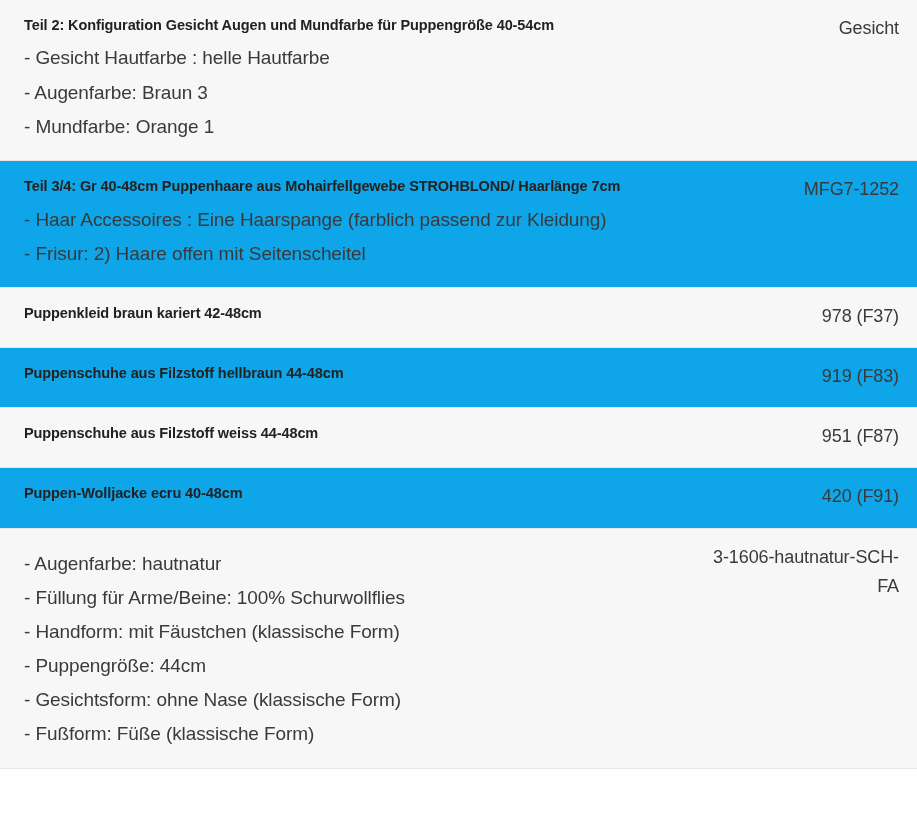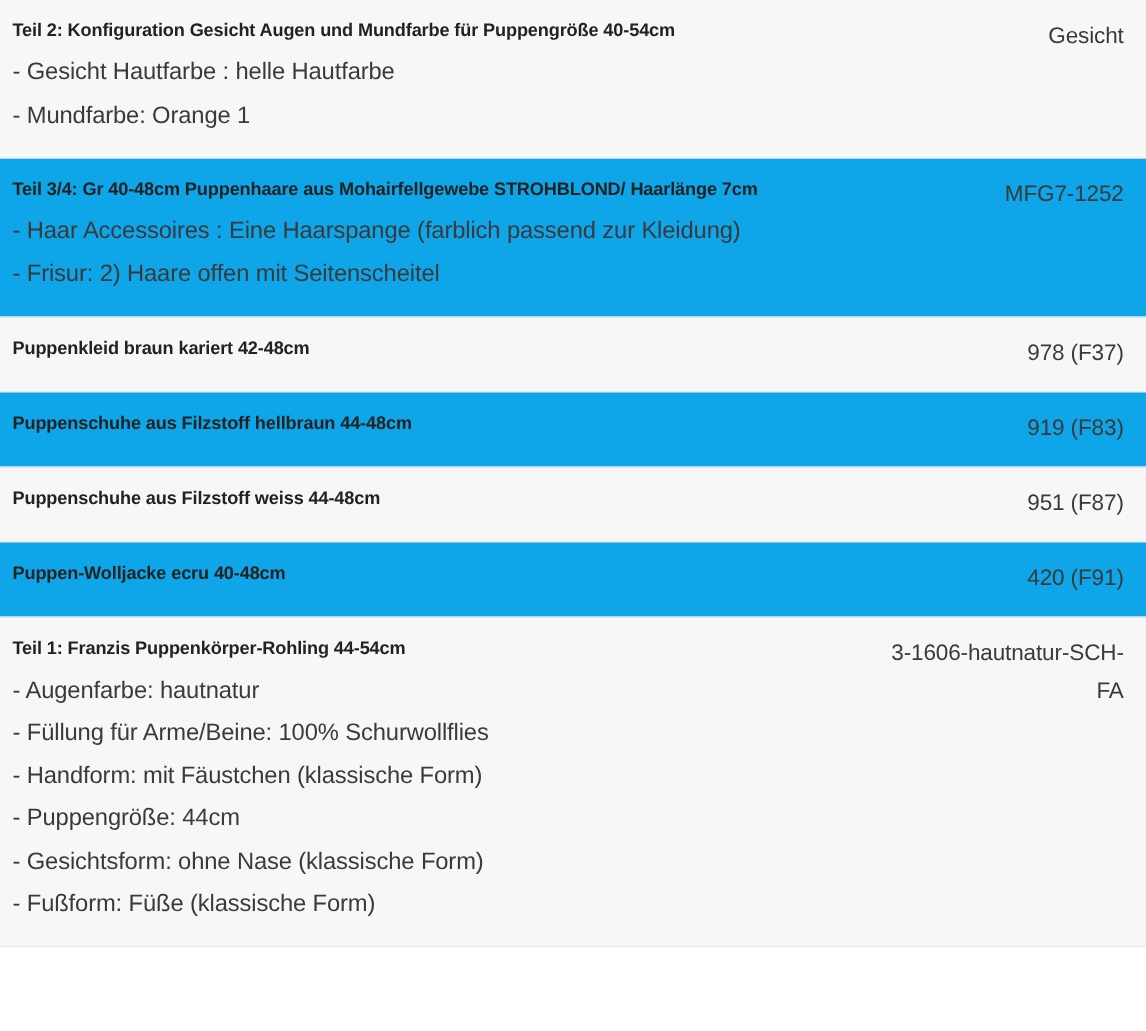--- a/index.html
+++ b/index.html
@@ -15,21 +15,21 @@
   }
   .sheet {
     width: 917px;
     box-sizing: border-box;
   }
   .row {
     display: flex;
     align-items: flex-start;
     justify-content: space-between;
     box-sizing: border-box;
-    padding: 14px 18px 16px 10px;
+    padding: 14px 18px 16px 24px;
     border-bottom: 1px solid #e8e8e8;
   }
   .row.shaded {
     background: #f7f7f7;
   }
   .row.plain {
     background: #0ea5e9;
   }
   .row-main {
     flex: 1 1 auto;
@@ -66,20 +66,21 @@
 </style>
 </head>
 <body>
 
 <div class="sheet">
     <div class="row shaded">
       <div class="row-main">
         <div class="row-title">Teil 2: Konfiguration Gesicht Augen und Mundfarbe für Puppengröße 40-54cm</div>
         <div class="details">
           <div class="row-detail">- Gesicht Hautfarbe : helle Hautfarbe</div>
+          <div class="row-detail">- Augenfarbe: Braun 3</div>
           <div class="row-detail">- Mundfarbe: Orange 1</div>
         </div>
       </div>
       <div class="row-code">Gesicht</div>
     </div>
     <div class="row plain">
       <div class="row-main">
         <div class="row-title">Teil 3/4: Gr 40-48cm Puppenhaare aus Mohairfellgewebe STROHBLOND/ Haarlänge 7cm</div>
         <div class="details">
           <div class="row-detail">- Haar Accessoires : Eine Haarspange (farblich passend zur Kleidung)</div>
@@ -107,21 +108,20 @@
       <div class="row-code">951 (F87)</div>
     </div>
     <div class="row plain">
       <div class="row-main">
         <div class="row-title">Puppen-Wolljacke ecru 40-48cm</div>
       </div>
       <div class="row-code">420 (F91)</div>
     </div>
     <div class="row shaded">
       <div class="row-main">
-        <div class="row-title">Teil 1: Franzis Puppenkörper-Rohling 44-54cm</div>
         <div class="details">
           <div class="row-detail">- Augenfarbe: hautnatur</div>
           <div class="row-detail">- Füllung für Arme/Beine: 100% Schurwollflies</div>
           <div class="row-detail">- Handform: mit Fäustchen (klassische Form)</div>
           <div class="row-detail">- Puppengröße: 44cm</div>
           <div class="row-detail">- Gesichtsform: ohne Nase (klassische Form)</div>
           <div class="row-detail">- Fußform: Füße (klassische Form)</div>
         </div>
       </div>
       <div class="row-code">3-1606-hautnatur-SCH-FA</div>

